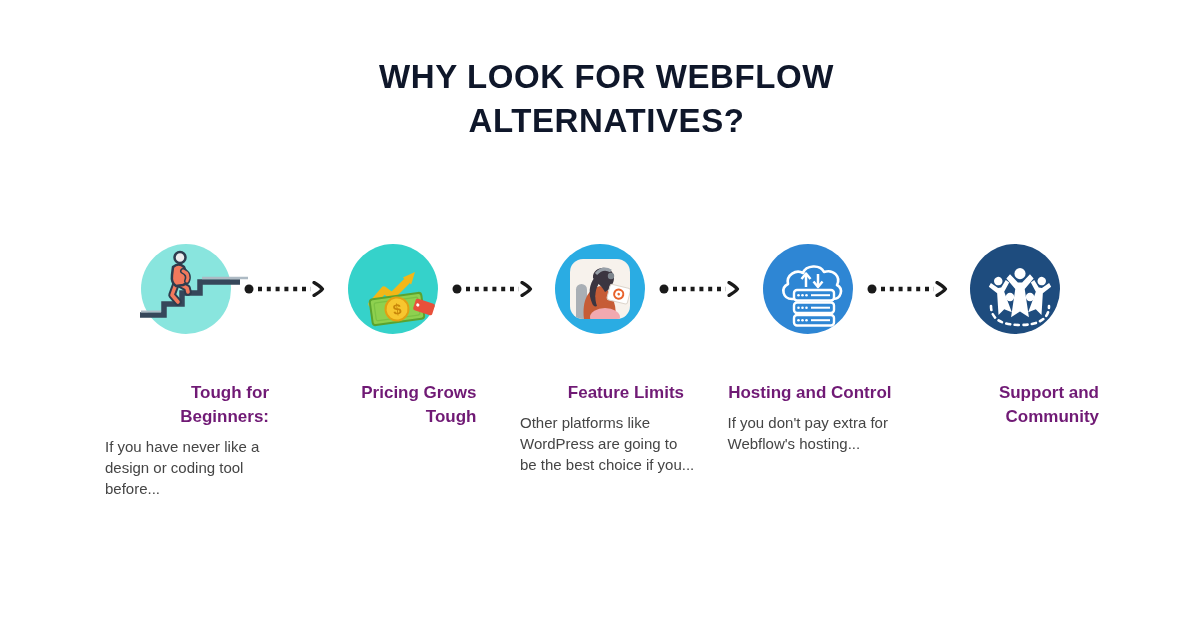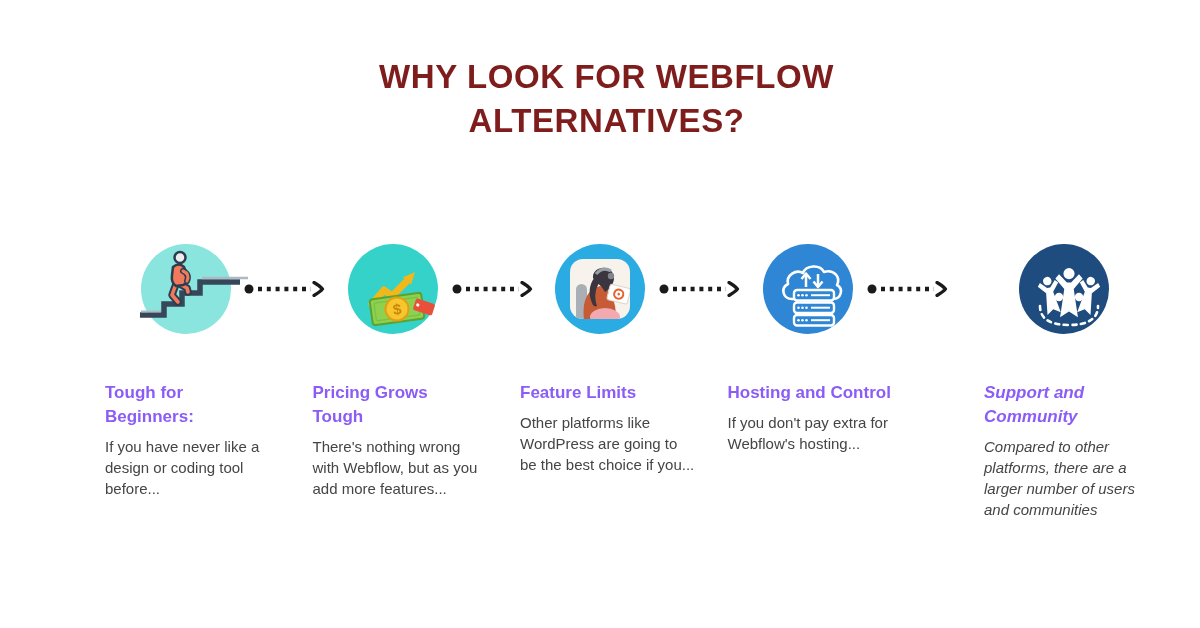--- a/index.html
+++ b/index.html
@@ -2,36 +2,36 @@
 <html><head>
 <meta charset="utf-8">
 <style>
   html,body{margin:0;padding:0;background:#fff;}
   .canvas{
     position:relative;width:1200px;height:628px;background:#FFFFFF;
     font-family:"Liberation Sans",sans-serif;overflow:hidden;
   }
   .title{
     position:absolute;top:55px;left:13px;right:0;text-align:center;
-    font-size:33px;font-weight:bold;letter-spacing:.6px;line-height:1.34;color:#7f1d1d;
+    font-size:33px;font-weight:bold;letter-spacing:.6px;line-height:1.34;color:#0f172a;
   }
   .title-inner{max-width:560px;margin:0 auto;}
   .col{position:absolute;top:244px;width:178px;}
   .icon-wrap{position:absolute;top:0;left:35px;width:90px;height:90px;}
   .icon-wrap.wide{left:23px;width:120px;}
   .icon-wrap svg{overflow:visible;display:block;}
   .step-heading{
     margin:137px 0 0 0;font-size:17px;line-height:24px;font-weight:bold;
-    color:#8b5cf6;max-width:164px;
+    color:#701a75;max-width:164px;text-align:right;
   }
   .step-body{
     margin:7px 0 0 0;font-size:15px;line-height:21px;color:#454545;max-width:176px;
   }
   .connector{position:absolute;top:281px;width:88px;height:16px;}
-  .c0{left:105px;} .c1{left:312.5px;} .c2{left:520px;} .c3{left:727.5px;} .c4{left:984px;font-style:italic;}
+  .c0{left:105px;} .c1{left:312.5px;} .c2{left:520px;} .c3{left:727.5px;} .c4{left:935px;}
   .a0{left:244px;} .a1{left:451.5px;} .a2{left:659px;} .a3{left:866.5px;}
 </style>
 </head>
 <body>
 
 <div class="canvas">
 
   <div class="title">
     <div class="title-inner">WHY LOOK FOR WEBFLOW ALTERNATIVES?</div>
   </div>
@@ -75,21 +75,20 @@
           <circle cx="49" cy="65" r="11.5" fill="#F7C62F" stroke="#E0A012" stroke-width="2"></circle>
           <text x="49" y="70.5" font-size="15" font-weight="bold" fill="#C8860A" text-anchor="middle" font-family="Liberation Sans, sans-serif">$</text>
         </g>
         <g transform="rotate(18 76 63)">
           <rect x="66" y="57" width="20" height="12" rx="2" fill="#E8503A"></rect>
           <circle cx="69.5" cy="63" r="1.6" fill="#FFFFFF"></circle>
         </g>
       </svg>
     </div>
     <h3 class="step-heading">Pricing Grows Tough</h3>
-    <p class="step-body">There's nothing wrong with Webflow, but as you add more features...</p>
   </div>
 
   <div class="col c3">
     <div class="icon-wrap">
       <svg width="90" height="90" viewBox="0 0 90 90">
         <circle cx="45" cy="45" r="45" fill="#2E86D4"></circle>
         <g>
           <path d="M29,55 C20,55 17,44 25,40 C23,31 33,25 40,29 C43,21 57,20 61,28 C71,25 78,33 74,41 C81,45 78,55 70,55 Z" fill="none" stroke="#FFFFFF" stroke-width="2.6" stroke-linejoin="round"></path>
           <path d="M43,43 V30" stroke="#FFFFFF" stroke-width="2.5" fill="none"></path>
           <path d="M38.5,35 L43,29.5 L47.5,35" stroke="#FFFFFF" stroke-width="2.5" fill="none" stroke-linejoin="round"></path>
@@ -162,21 +161,20 @@
           <use href="#figure5" transform="translate(31,50) rotate(-12) scale(0.8)"></use>
           <use href="#figure5" transform="translate(69,50) rotate(12) scale(0.8)"></use>
           <circle cx="40" cy="53" r="4.2"></circle>
           <circle cx="60" cy="53" r="4.2"></circle>
           <use href="#figure5" transform="translate(50,47) scale(1.05)"></use>
           <path d="M21,62 C21,76 33,81 50,81 C67,81 79,76 79,62" fill="none" stroke="#FFFFFF" stroke-width="2.6" stroke-dasharray="4 4.5" stroke-linecap="round"></path>
         </g>
       </svg>
     </div>
     <h3 class="step-heading">Support and Community</h3>
-    <p class="step-body">Compared to other platforms, there are a larger number of users and communities</p>
   </div>
 
   <div class="connector a0">
     <svg width="88" height="16" viewBox="0 0 88 16">
       <circle cx="5" cy="8" r="4.5" fill="#1A1A1A"></circle>
       <line x1="14" y1="8" x2="67" y2="8" stroke-width="4.5" stroke-dasharray="4 4.8" stroke="#1A1A1A"></line>
       <path d="M70,1.5 Q76,5 78.5,8 Q76,11 70,14.5" fill="none" stroke-width="3.2" stroke-linecap="round" stroke-linejoin="round" stroke="#1A1A1A"></path>
     </svg>
   </div>
   <div class="connector a1">

